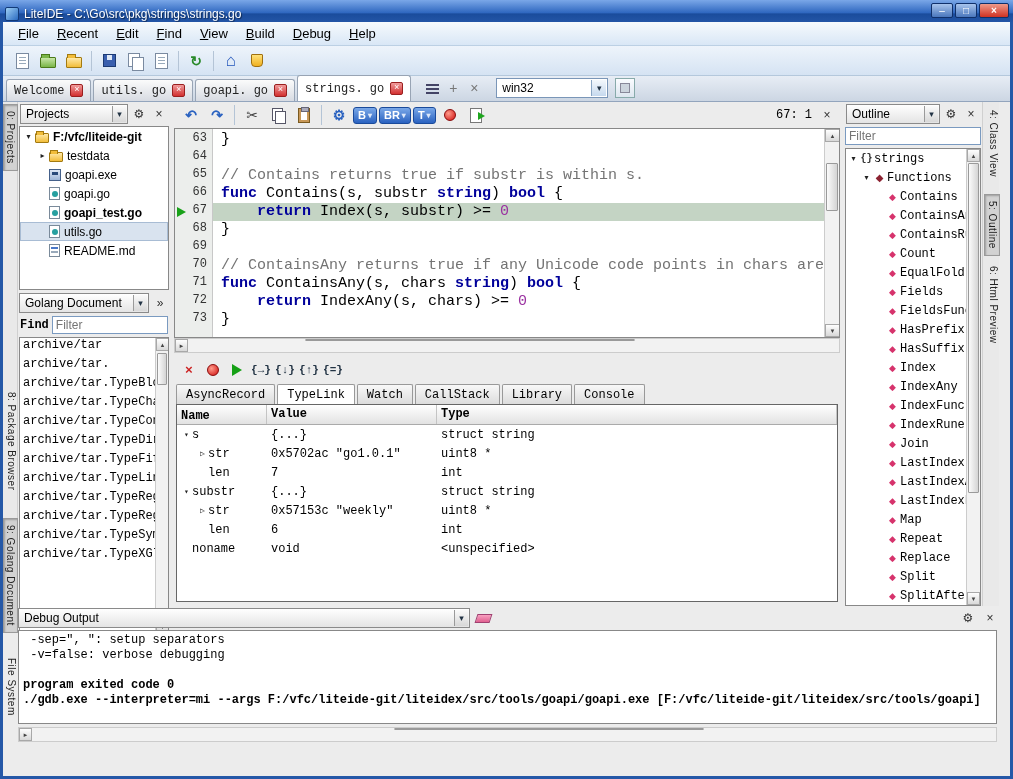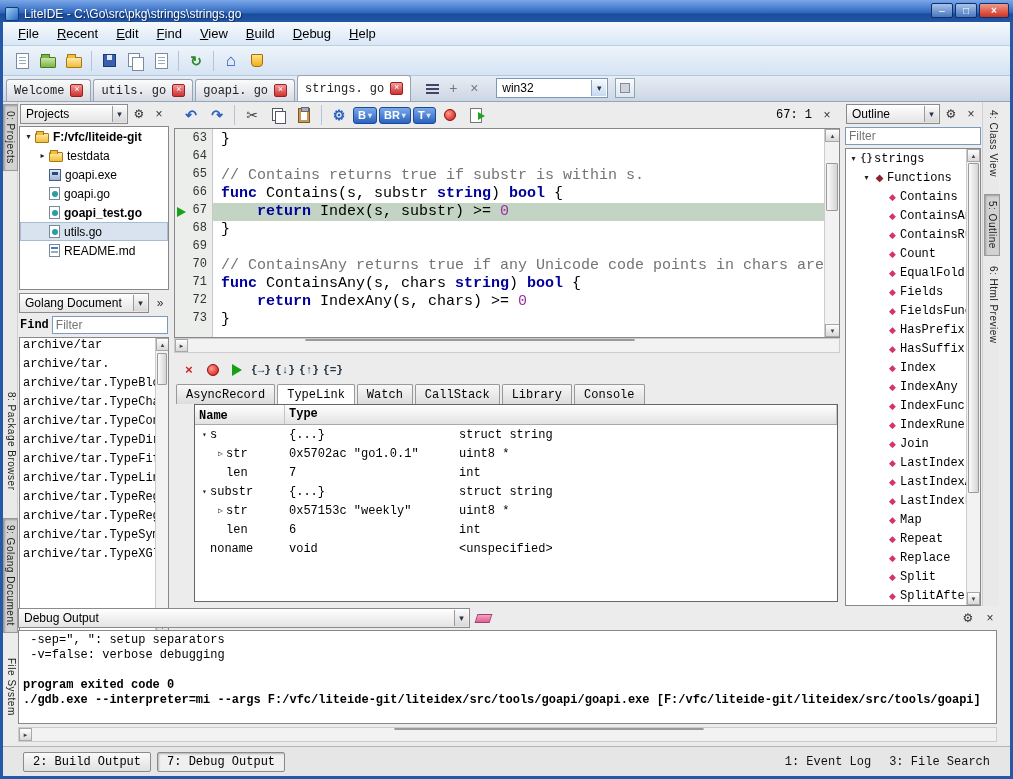--- a/index.html
+++ b/index.html
@@ -212,21 +212,21 @@
   .dbtn { width:22px; height:20px; display:flex; align-items:center; justify-content:center;
     font:bold 11px "Liberation Mono",monospace; color:#234; }
   .ic-continue { width:0; height:0; border-left:10px solid #15a015;
     border-top:6px solid transparent; border-bottom:6px solid transparent; }
   .red-x { color:#c22; font-size:13px; font-weight:bold; }
   #dbg-tabs { position:absolute; left:2px; right:0; top:281px; height:21px; display:flex; align-items:flex-end; }
   .dtab { height:20px; padding:0 9px; margin-right:2px; display:flex; align-items:center;
     font:12px "Liberation Mono",monospace; background:linear-gradient(#f8f8f8,#dcdcdc);
     border:1px solid #999; border-bottom:none; border-radius:2px 2px 0 0; }
   .dtab.active { background:#fff; height:21px; margin-bottom:-1px; }
-  #var-table { position:absolute; left:20px; right:2px; top:302px; height:198px;
+  #var-table { position:absolute; left:2px; right:2px; top:302px; height:198px;
     background:#fff; border:1px solid #666; overflow:hidden; }
   .vhead { display:flex; height:20px; background:linear-gradient(#fff,#e2e2e2);
     border-bottom:1px solid #aaa; font:bold 12px "Liberation Mono",monospace; }
   .vhead .vc { border-right:1px solid #c4c4c4; padding:2px 0 0 4px; }
   .vrow { display:flex; height:19px; align-items:center; font:12px "Liberation Mono",monospace;
     white-space:nowrap; }
   .vc0 { width:90px; flex:none; display:flex; align-items:center; overflow:hidden; }
   .vc1 { width:170px; flex:none; overflow:hidden; padding-left:4px; }
   .vc2 { flex:1; overflow:hidden; padding-left:4px; }
 
@@ -607,20 +607,21 @@
             <div class="dtab">AsyncRecord</div>
             <div class="dtab active">TypeLink</div>
             <div class="dtab">Watch</div>
             <div class="dtab">CallStack</div>
             <div class="dtab">Library</div>
             <div class="dtab">Console</div>
           </div>
         <div id="var-table">
             <div class="vhead">
               <div class="vc vc0">Name</div>
+              <div class="vc vc1">Value</div>
               <div class="vc vc2">Type</div>
             </div>
             <div class="vrow">
               <div class="vc vc0" style="padding-left: 4px;">
                 <span class="twisty">▾</span>
                 <span>s</span>
               </div>
               <div class="vc vc1">{...}</div>
               <div class="vc vc2">struct string</div>
             </div>
@@ -853,25 +854,15 @@
           <div class="oline b">program exited code 0</div>
           <div class="oline b">./gdb.exe --interpreter=mi --args F:/vfc/liteide-git/liteidex/src/tools/goapi/goapi.exe [F:/vfc/liteide-git/liteidex/src/tools/goapi]</div>
         </div>
       <div id="out-hscroll">
         <span class="sb-btn l">◄</span>
         <span class="sb-btn r">►</span>
         <span class="sb-thumb" style="left:375px;width:310px;"></span>
       </div>
     </div>
 
-    <div id="status-bar">
-      <div id="status-left">
-          <div class="sbtn">2: Build Output</div>
-          <div class="sbtn active">7: Debug Output</div>
-        </div>
-      <div id="status-right">
-          <div class="slabel">1: Event Log</div>
-          <div class="slabel">3: File Search</div>
-        </div>
-    </div>
 
   </div>
 </div>
 
 </body></html>

